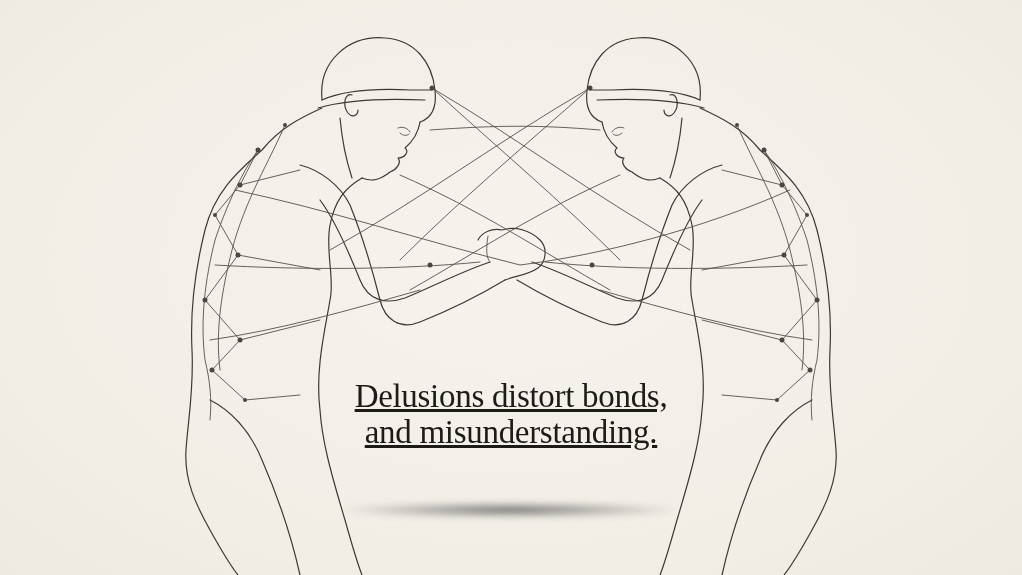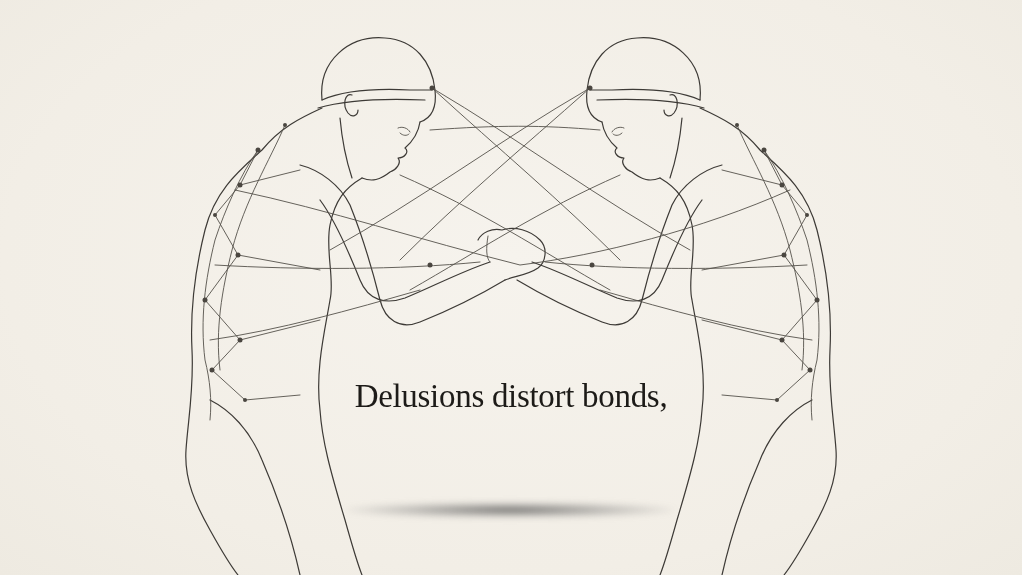--- a/index.html
+++ b/index.html
@@ -12,21 +12,21 @@
     .canvas {
       position: absolute; left: 0; top: 0; width: 1022px; height: 575px;
       background: radial-gradient(ellipse at 50% 45%, #f6f3ed 0%, #f2eee6 70%, #eeeae1 100%);
     }
     svg.art { position: absolute; left: 0; top: 0; }
     .caption {
       position: absolute; left: 311px; top: 378px; width: 400px;
       text-align: center; color: #1d1b18;
       font-size: 33px; line-height: 36px; letter-spacing: -0.3px;
     }
-    .caption div { white-space: nowrap; }
+    .caption div { white-space: nowrap; text-decoration: underline; }
     .shadow {
       position: absolute; left: 345px; top: 502px; width: 330px; height: 16px;
       border-radius: 50%;
       background: radial-gradient(ellipse at center, rgba(70,70,70,0.75) 0%, rgba(110,110,110,0.35) 45%, rgba(200,200,200,0) 75%);
       filter: blur(3px);
     }
     .stroke { fill: none; stroke: #3d3a36; stroke-width: 1.2; stroke-linecap: round; stroke-linejoin: round; }
     .thin { fill: none; stroke: #55514b; stroke-width: 0.9; stroke-linecap: round; }
     .knot { fill: #4a4640; }
   </style>
@@ -131,13 +131,14 @@
     <circle class="knot" cx="285" cy="125" r="2"></circle>
     <circle class="knot" cx="430" cy="265" r="2.5"></circle>
     <circle class="knot" cx="432" cy="88" r="2.5"></circle>
   </g>
 </svg>
 
 <div class="shadow"></div>
 
 <div class="caption">
   <div>Delusions distort bonds,</div>
+  <div>and misunderstanding.</div>
 </div>
 
 </body></html>

